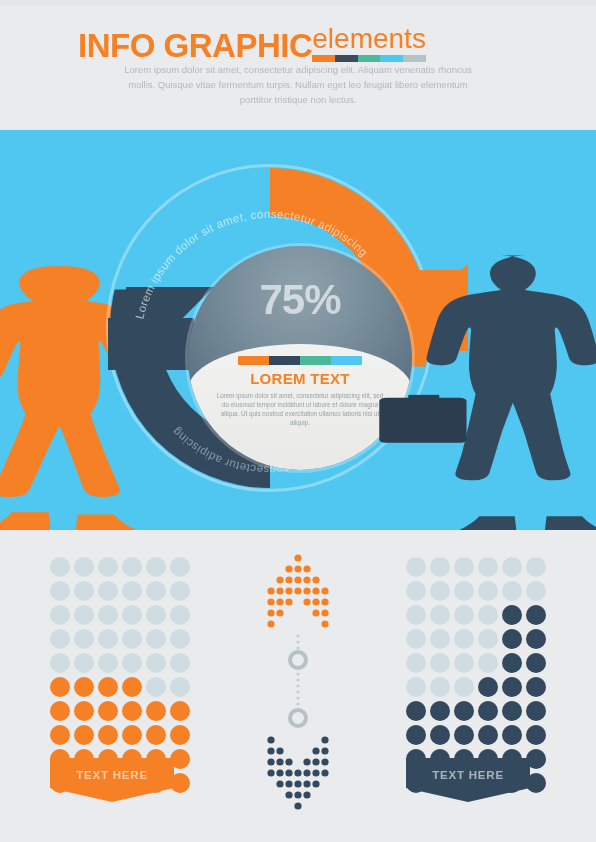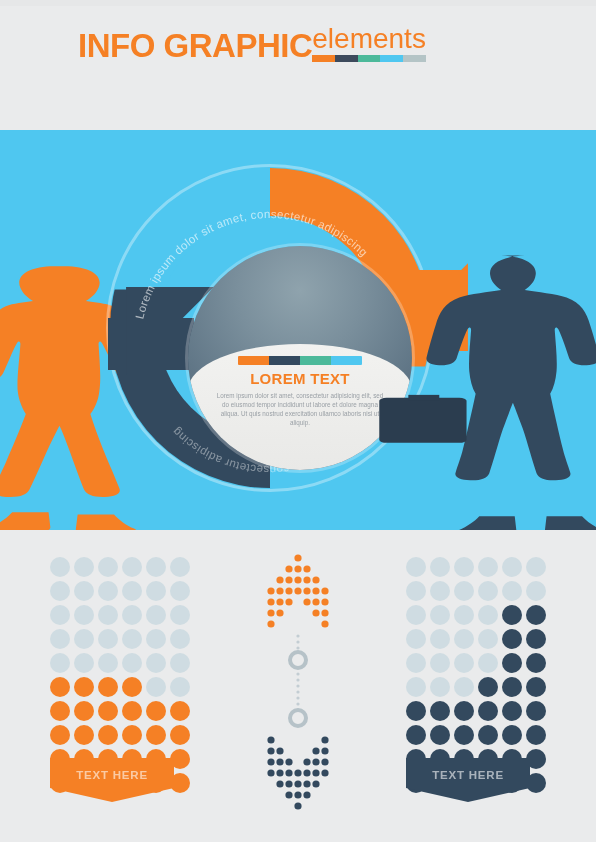--- a/index.html
+++ b/index.html
@@ -167,20 +167,21 @@
         <span class="title-bar" id="title-bar">
             <span style="background: rgb(245, 128, 37);"></span>
             <span style="background: rgb(61, 74, 92);"></span>
             <span style="background: rgb(76, 185, 154);"></span>
             <span style="background: rgb(79, 199, 240);"></span>
             <span style="background: rgb(180, 196, 198);"></span>
           </span>
       </span>
     </div>
 
+    <div class="subtitle">Lorem ipsum dolor sit amet, consectetur adipiscing elit. Aliquam venenatis rhoncus mollis. Quisque vitae fermentum turpis. Nullam eget leo feugiat libero elementum porttitor tristique non lectus.</div>
   </div>
 
   <div class="blue-panel">
 
     <svg class="figure fig-left" width="300" height="290" viewBox="0 0 330 780" preserveAspectRatio="none">
       <path fill="#f58025" d="M150 38c-28 4-38 30-33 58 3 18 9 28 14 36-10 4-22 6-30 14-14 14-20 44-24 74-5 36-10 74-14 96-3 16 2 28 14 30 11 2 18-6 21-20 4-20 10-58 15-80 2-8 4-6 4 2-1 40-4 90-3 124 1 26 5 48 9 64-6 40-16 96-22 130-4 22-10 52-13 70-2 14 4 22 16 23 13 1 20-6 23-20 6-30 16-86 22-118 4-20 8-40 11-54 3 14 6 34 9 54 5 32 13 88 18 118 3 14 10 21 23 20 12-1 18-9 16-23-3-18-8-48-12-70-6-34-15-90-20-130 5-16 9-38 10-64 2-34 0-84-1-124 0-8 2-10 4-2 5 22 12 60 16 80 3 14 10 22 21 20 12-2 17-14 14-30-4-22-10-60-15-96-4-30-10-60-24-74-8-8-20-10-30-14 5-8 11-18 14-36 5-28-5-54-33-58z"></path>
       <path fill="#f58025" d="M108 700c-6 16-14 30-22 38-6 6-2 14 8 14h44c8 0 12-4 12-12l-2-40zM180 706l-2 40c0 8 4 12 12 12h44c10 0 14-8 8-14-8-8-16-22-22-38z"></path>
     </svg>
 
     <div class="cycle">
@@ -201,20 +202,21 @@
         </defs>
         <text font-family="Liberation Sans, sans-serif" font-size="11.5" fill="rgba(255,255,255,0.62)" letter-spacing="0.4">
           <textPath href="#arcTop" startOffset="7%" id="curve-top">Lorem ipsum dolor sit amet, consectetur adipiscing</textPath>
         </text>
         <text font-family="Liberation Sans, sans-serif" font-size="11.5" fill="rgba(255,255,255,0.42)" letter-spacing="0.4">
           <textPath href="#arcBot" startOffset="7%" id="curve-bot">Lorem ipsum dolor sit amet, consectetur adipiscing</textPath>
         </text>
       </svg>
 
       <div class="inner-circle">
+        <div class="pct">75%</div>
         <div class="card">
           <div class="card-bar" id="card-bar">
               <span style="background: rgb(245, 128, 37);"></span>
               <span style="background: rgb(51, 73, 94);"></span>
               <span style="background: rgb(76, 185, 154);"></span>
               <span style="background: rgb(79, 199, 240);"></span>
             </div>
           <div class="card-title">LOREM TEXT</div>
           <div class="card-text">Lorem ipsum dolor sit amet, consectetur adipisicing elit, sed do eiusmod tempor incididunt ut labore et dolore magna aliqua. Ut quis nostrud exercitation ullamco laboris nisi ut aliquip.</div>
         </div>

